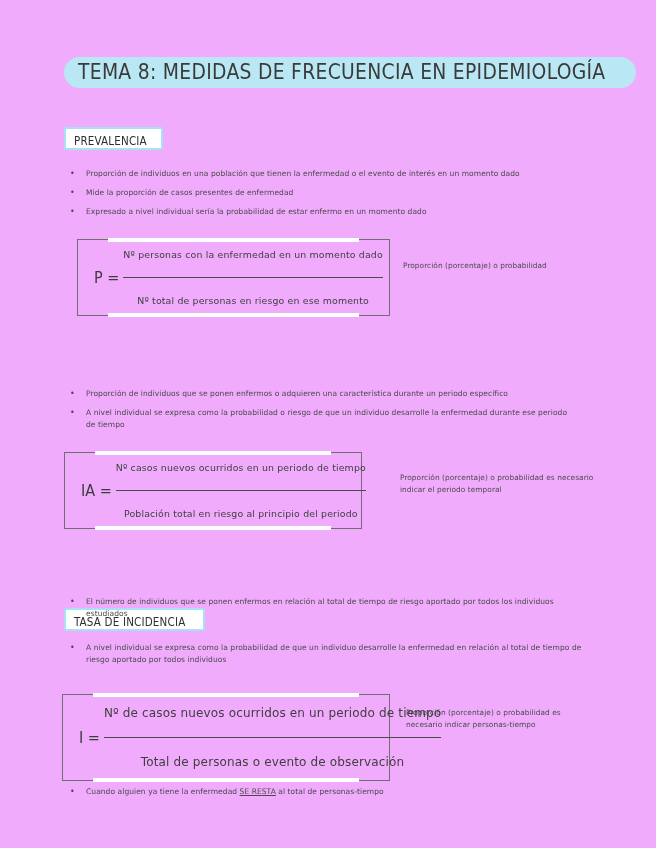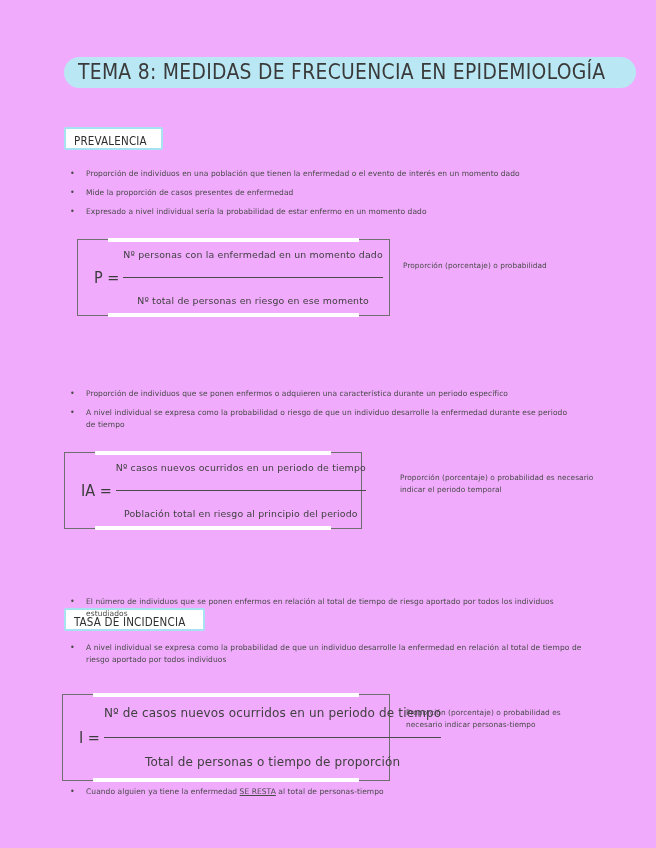--- a/index.html
+++ b/index.html
@@ -254,21 +254,21 @@
     </div>
   </div>
 
   <div class="formula-block" style="left:62px; top:694px;">
     <div class="bracket-box" style="width:328px;">
       <div class="formula-inner" style="padding:9px 14px 9px 16px;">
         <span class="formula-lhs">I =</span>
         <span class="frac big">
           <span class="frac-num">Nº de casos nuevos ocurridos en un periodo de tiempo</span>
           <span class="frac-bar"></span>
-          <span class="frac-den">Total de personas o tiempo de proporción</span>
+          <span class="frac-den">Total de personas o evento de observación</span>
         </span>
       </div>
     </div>
   </div>
   <div class="formula-note" style="left:406px; top:707px; width:190px;">Proporción (porcentaje) o probabilidad es necesario indicar personas-tiempo</div>
 
   <div class="bullet-block" style="left:64px; top:786px; width:520px;">
     <div class="bullet-row">
       <div class="bullet-dot">•</div>
       <div class="bullet-text"><span>Cuando alguien ya tiene la enfermedad </span><u>SE RESTA</u><span> al total de personas-tiempo</span></div>

